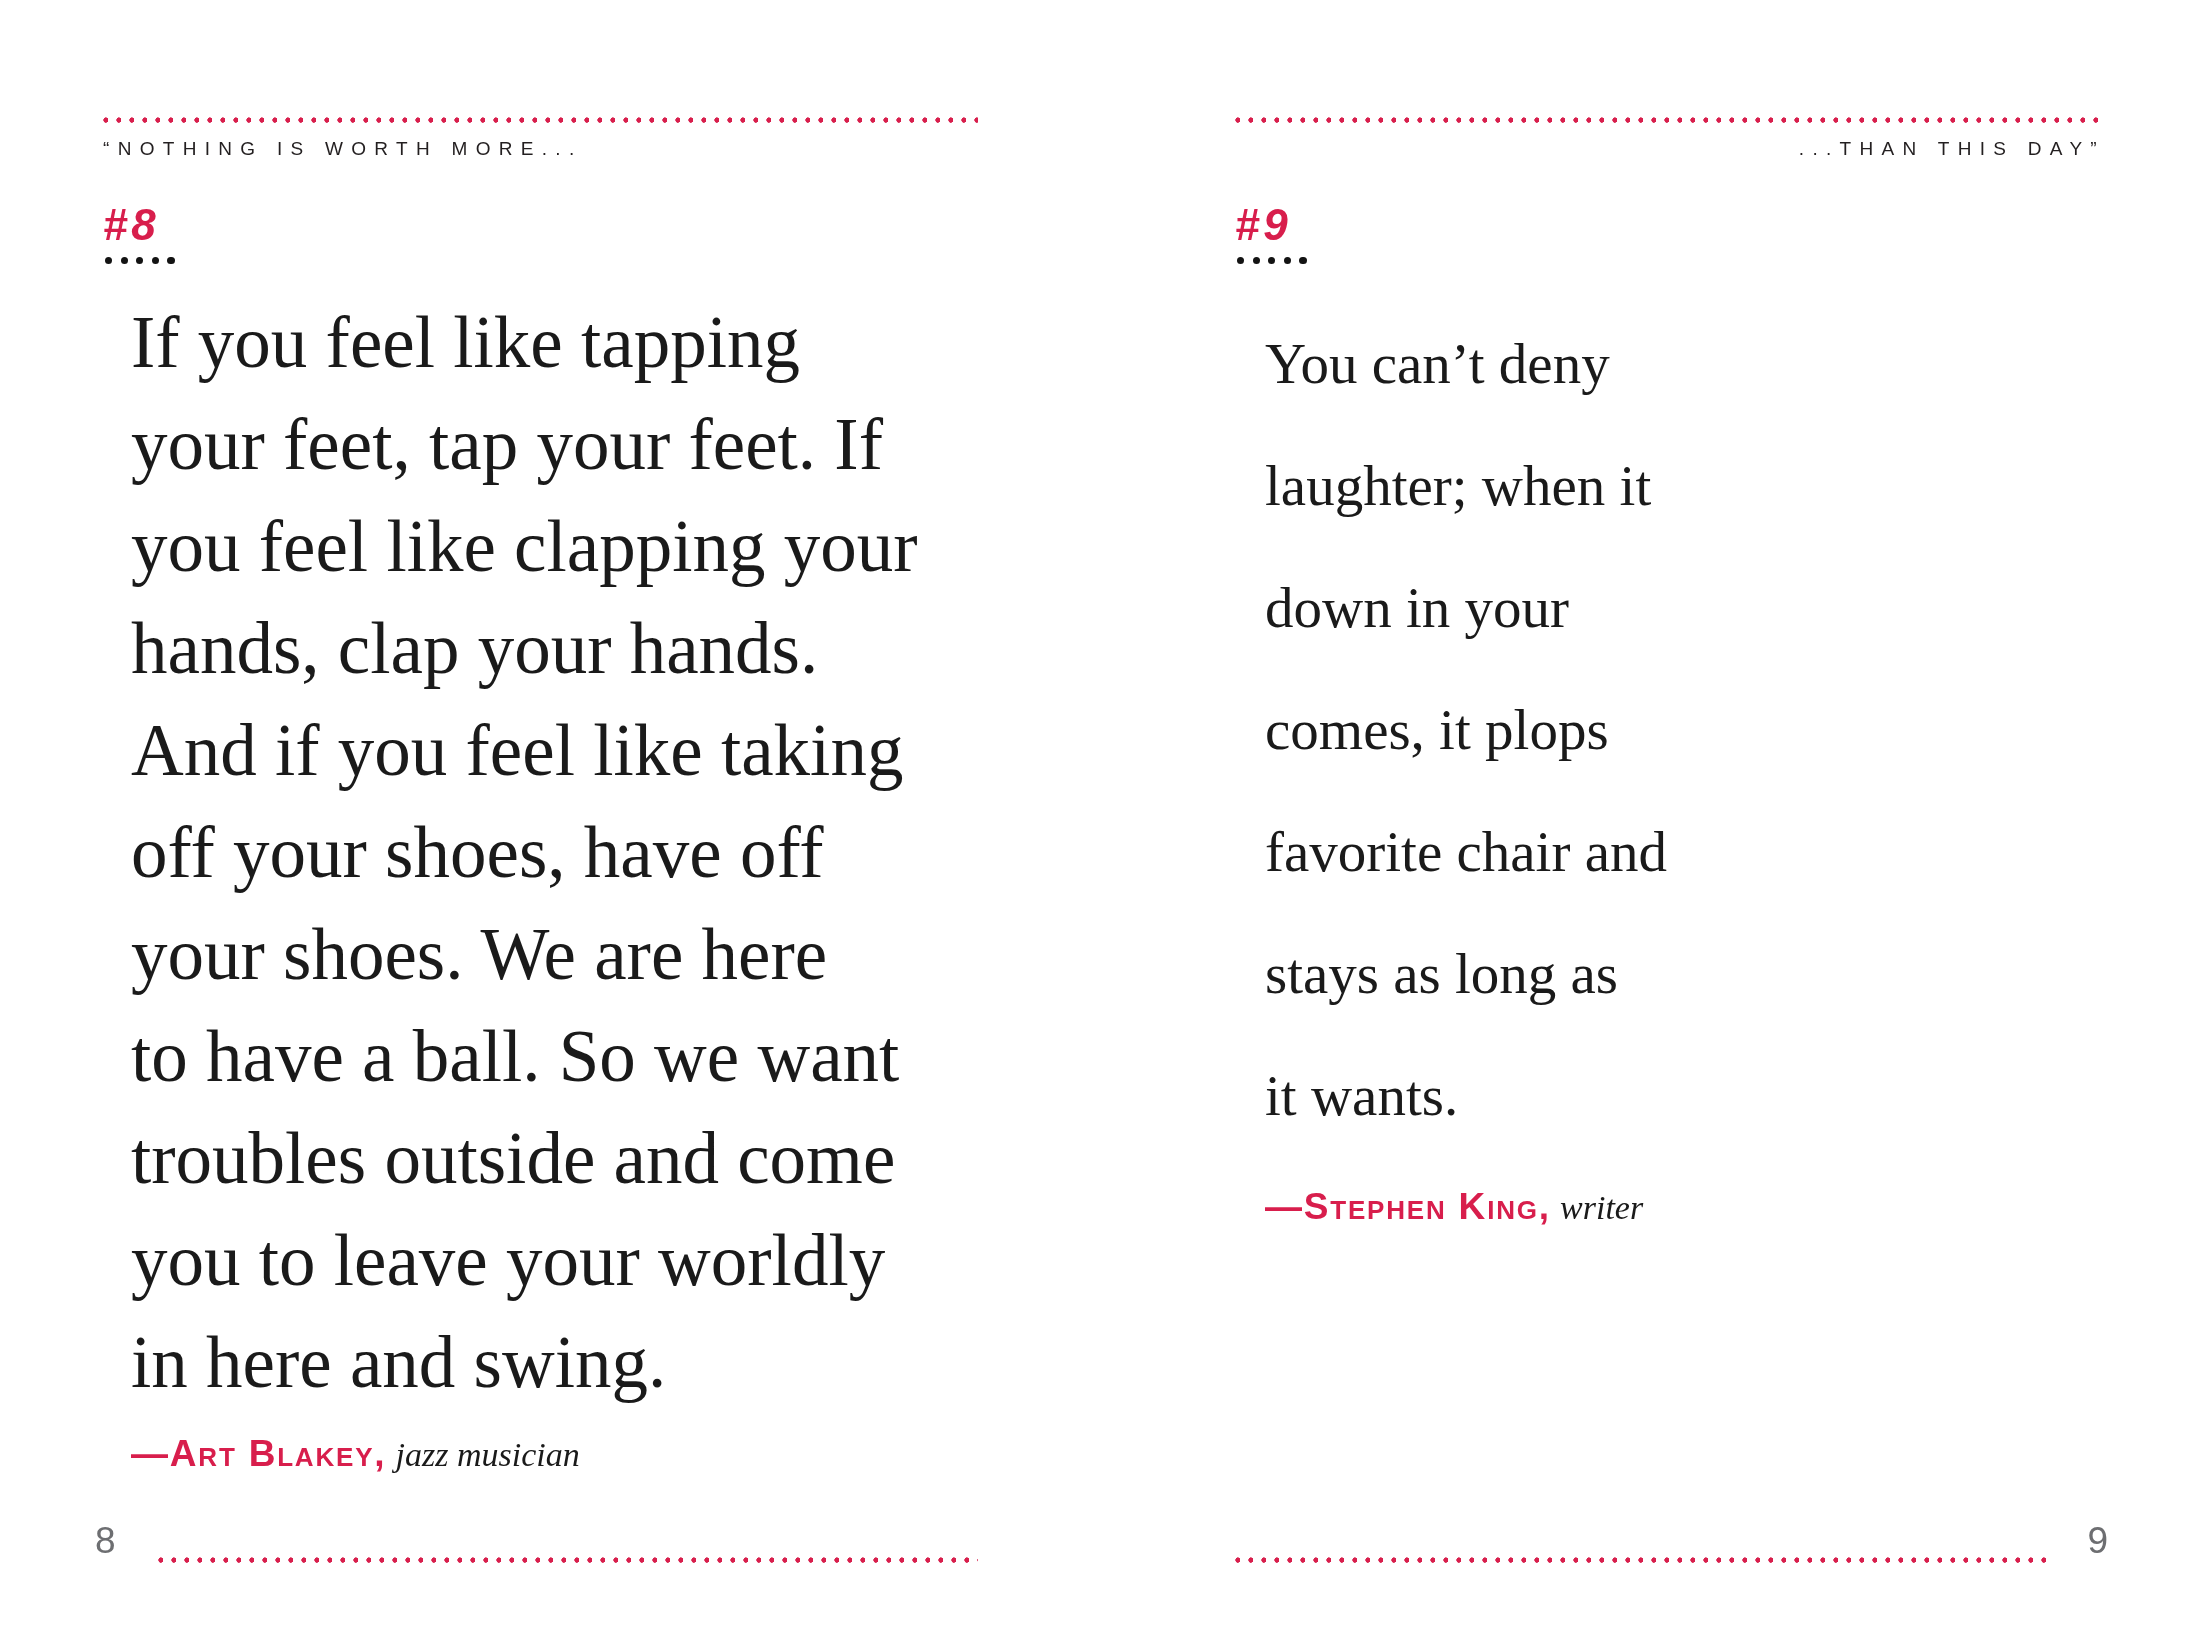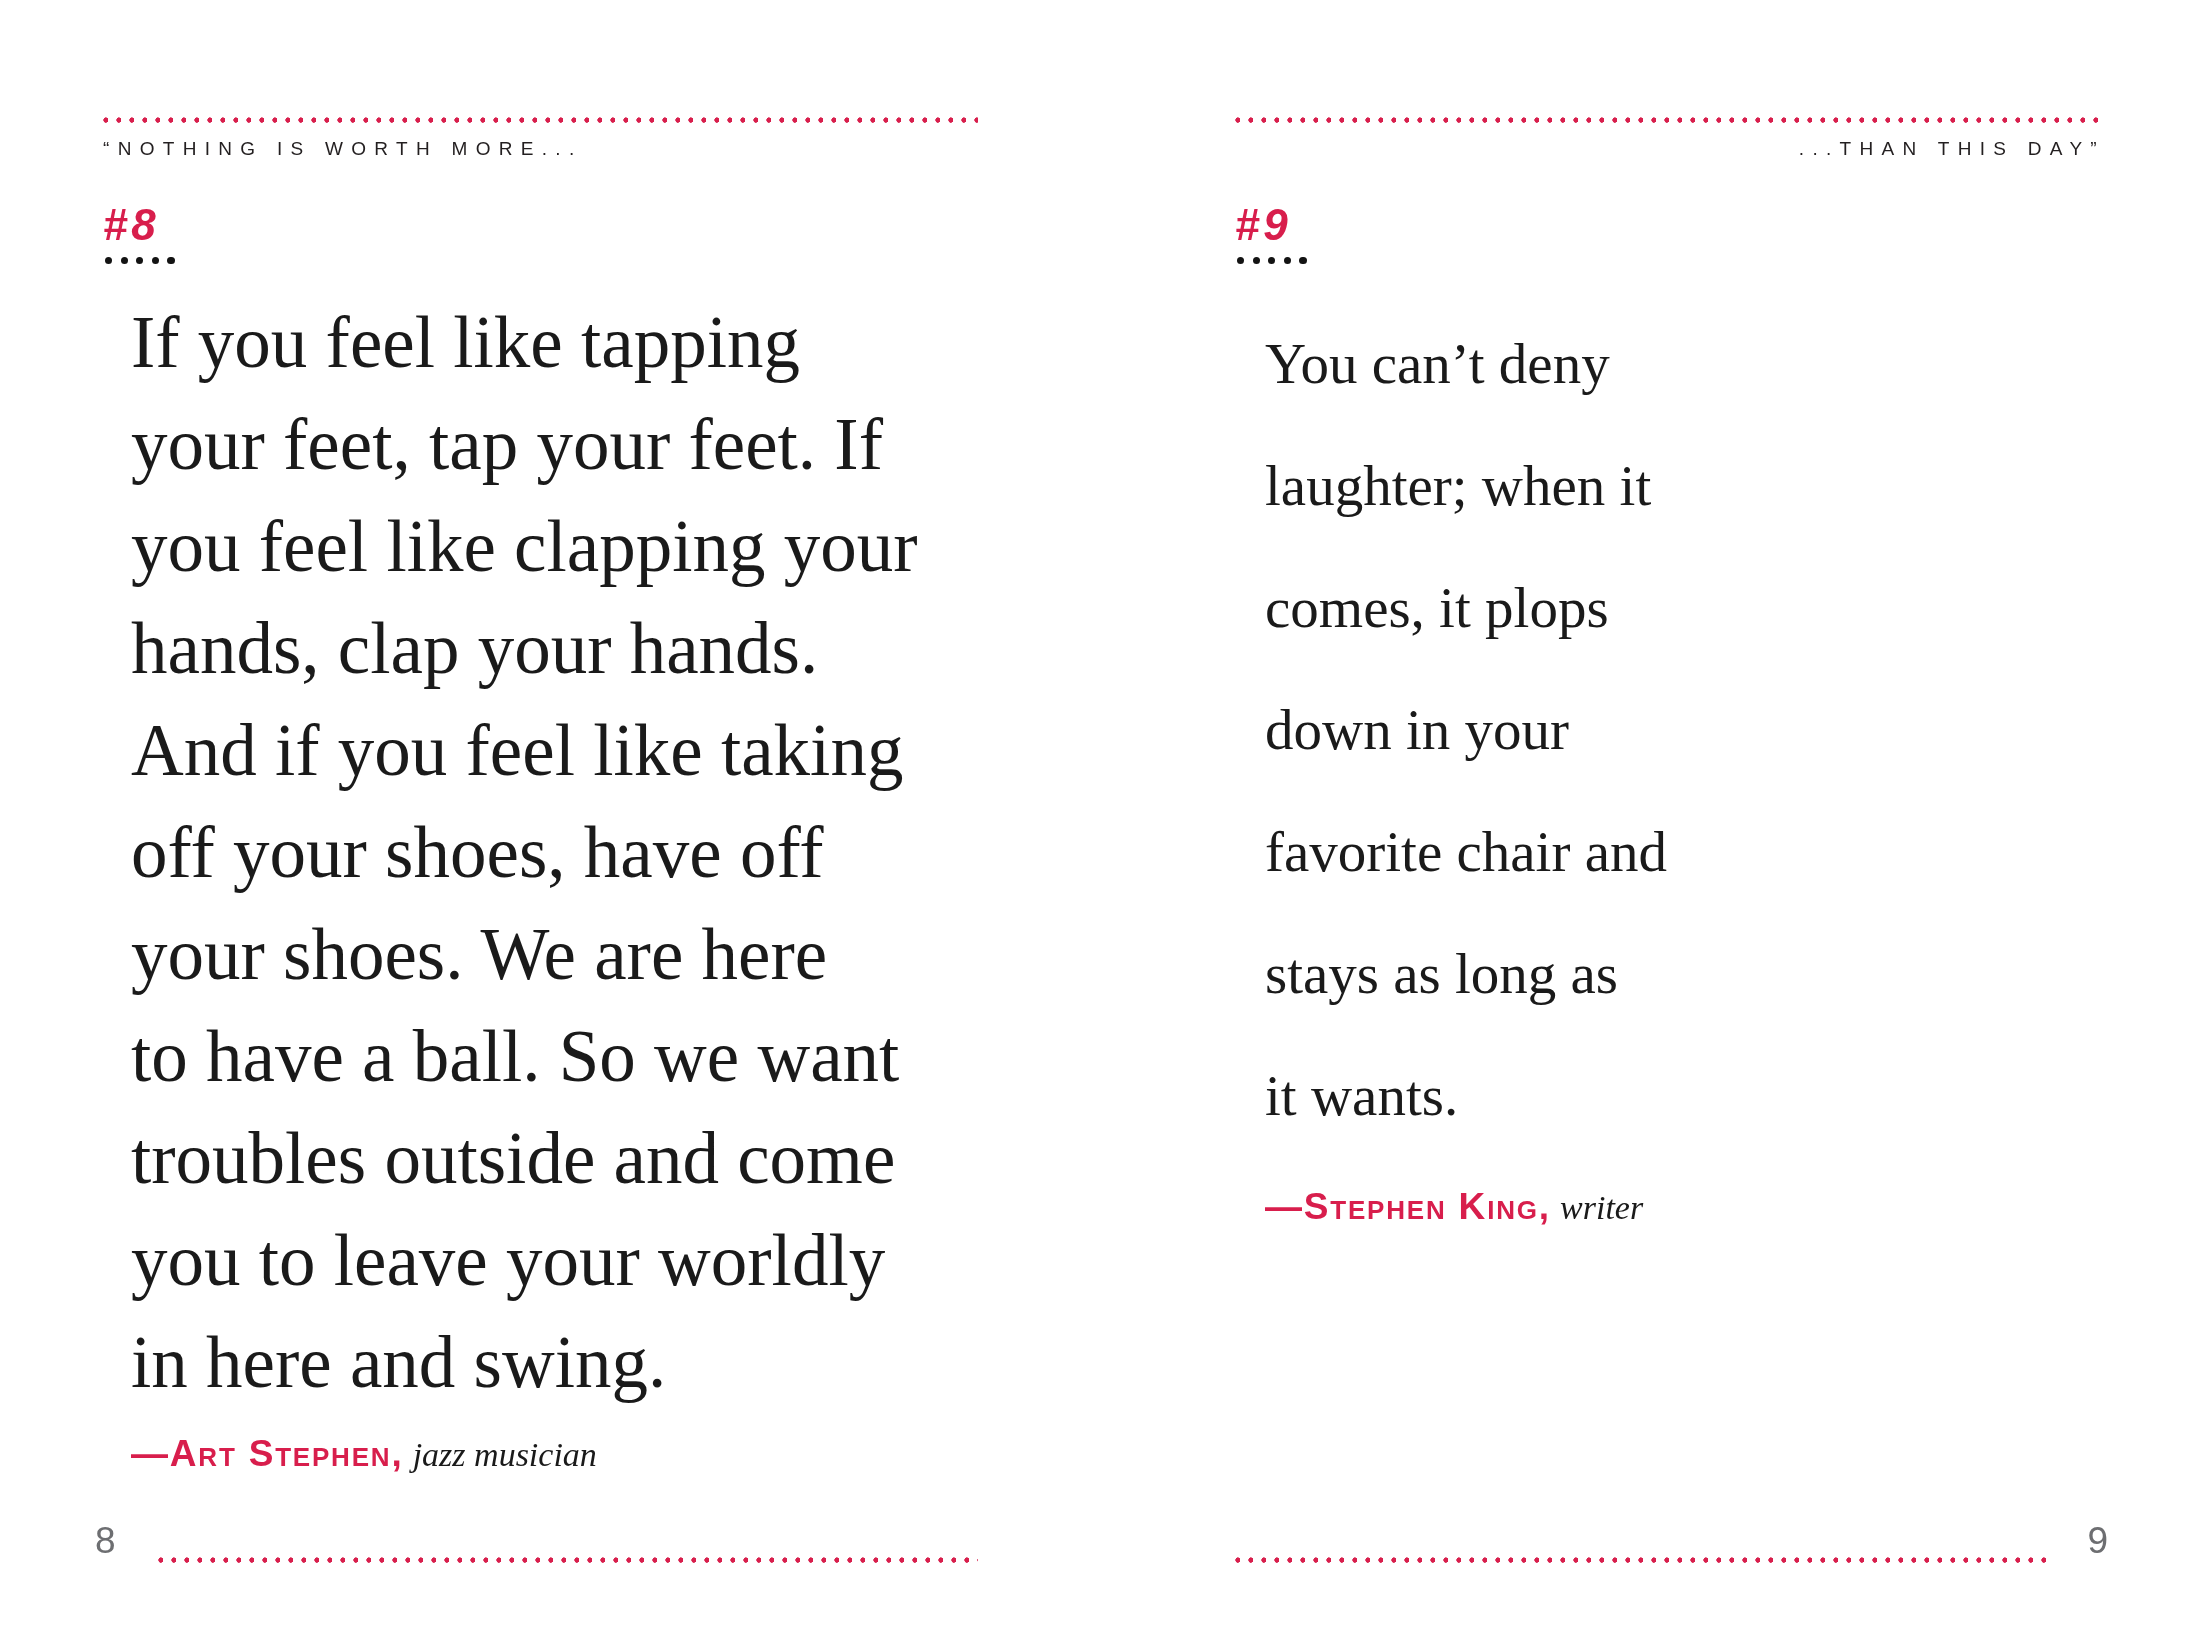--- a/index.html
+++ b/index.html
@@ -123,21 +123,21 @@
       <div class="line">And if you feel like taking</div>
       <div class="line">off your shoes, have off</div>
       <div class="line">your shoes. We are here</div>
       <div class="line">to have a ball. So we want</div>
       <div class="line">troubles outside and come</div>
       <div class="line">you to leave your worldly</div>
       <div class="line">in here and swing.</div>
     </div>
 
     <div class="attribution" style="left:131px;top:1433px;width:847px;">
-      <span class="who">—Art Stephen,</span><span class="role">jazz musician</span>
+      <span class="who">—Art Blakey,</span><span class="role">jazz musician</span>
     </div>
 
     <div class="folio" style="left:95px;top:1520px;">8</div>
 
     <div class="dotted-rule" style="left:158px;top:1557px;width:820px;"></div>
   </div>
 
   <div class="page right">
     <div class="dotted-rule" style="left:133px;top:117px;width:870px;"></div>
 
@@ -149,22 +149,22 @@
       <span class="dot"></span>
       <span class="dot"></span>
       <span class="dot"></span>
       <span class="dot"></span>
       <span class="dot"></span>
     </div>
 
     <div class="quote q-right" style="left:163px;top:303px;width:839px;">
       <div class="line">You can’t deny</div>
       <div class="line">laughter; when it</div>
+      <div class="line">down in your</div>
       <div class="line">comes, it plops</div>
-      <div class="line">down in your</div>
       <div class="line">favorite chair and</div>
       <div class="line">stays as long as</div>
       <div class="line">it wants.</div>
     </div>
 
     <div class="attribution" style="left:163px;top:1186px;width:839px;">
       <span class="who">—Stephen King,</span><span class="role">writer</span>
     </div>
 
     <div class="dotted-rule" style="left:133px;top:1557px;width:813px;"></div>

